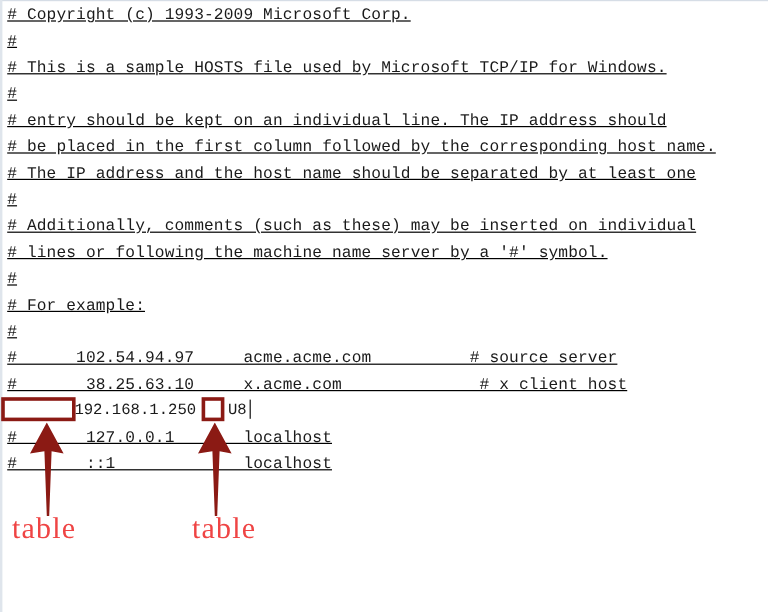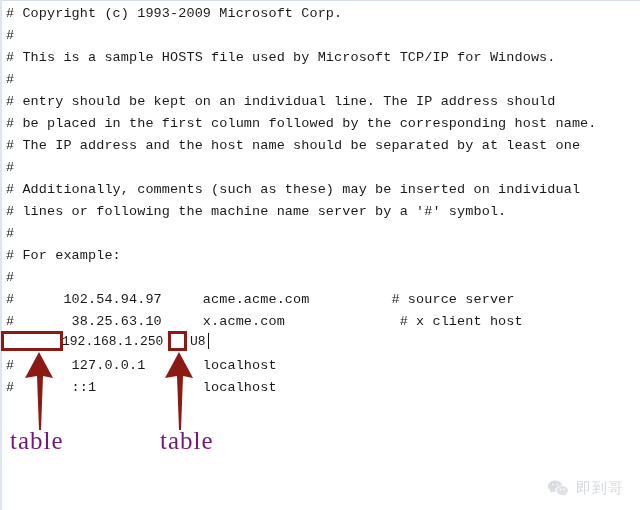--- a/index.html
+++ b/index.html
@@ -36,20 +36,21 @@
     width: 2px; height: 510px;
     background: #dfe5ec;
   }
 
   
   .doc {
     position: absolute;
     left: 6px;
     top: 3px;
     width: 630px;
+    text-decoration: underline;
   }
   .code-line {
     height: 22px;
     line-height: 22px;
     font-family: "Liberation Mono", "DejaVu Sans Mono", monospace;
     font-size: 13.5px;
     color: #1a1a1a;
     white-space: pre;
     letter-spacing: 0.1px;
   }
@@ -118,21 +119,21 @@
     width: 34px;
     height: 78px;
   }
   .anno-arrow-1 { left: 22px; top: 352px; }
   .anno-arrow-2 { left: 162px; top: 352px; }
 
   .anno-label {
     position: absolute;
     font-family: "Liberation Serif", "DejaVu Serif", serif;
     font-size: 25px;
-    color: #701a75;
+    color: #ef4444;
     letter-spacing: 1px;
     white-space: nowrap;
   }
   .anno-label-1 { left: 10px; top: 427px; }
   .anno-label-2 { left: 160px; top: 427px; }
 
   
   .watermark {
     position: absolute;
     right: 16px;
@@ -200,25 +201,14 @@
   </div>
   <div class="anno-arrow anno-arrow-2">
     <svg viewBox="0 0 34 78" xmlns="http://www.w3.org/2000/svg">
       <polygon points="17,0 31,26 21,24 19,78 17,78 15,24 3,26" fill="#8b1a14"></polygon>
     </svg>
   </div>
 
   <div class="anno-label anno-label-1">table</div>
   <div class="anno-label anno-label-2">table</div>
 
-  <div class="watermark">
-    <svg class="wm-logo" viewBox="0 0 24 20" xmlns="http://www.w3.org/2000/svg">
-      <path d="M8.6 1.2C4.4 1.2 1 4 1 7.4c0 1.9 1.1 3.6 2.8 4.8L3.1 14.6l2.6-1.3c0.9 0.3 1.9 0.4 2.9 0.4 0.2 0 0.4 0 0.6 0 -0.1-0.4-0.2-0.9-0.2-1.3 0-3.1 3.1-5.7 6.9-5.7 0.3 0 0.5 0 0.8 0C16.1 3.5 12.8 1.2 8.6 1.2z" fill="#a7aeb8"></path>
-      <circle cx="6.2" cy="5.6" r="0.95" fill="#ffffff"></circle>
-      <circle cx="11.1" cy="5.6" r="0.95" fill="#ffffff"></circle>
-      <path d="M23 12.3c0-2.8-2.8-5.1-6.3-5.1 -3.5 0-6.3 2.3-6.3 5.1 0 2.8 2.8 5.1 6.3 5.1 0.8 0 1.5-0.1 2.2-0.3l2.1 1.1 -0.6-1.8C21.9 15.4 23 13.9 23 12.3z" fill="#b6bcc5"></path>
-      <circle cx="14.9" cy="11.1" r="0.8" fill="#ffffff"></circle>
-      <circle cx="18.7" cy="11.1" r="0.8" fill="#ffffff"></circle>
-    </svg>
-    <span class="wm-text">即到哥</span>
-  </div>
 
 </div>
 
 </body></html>

